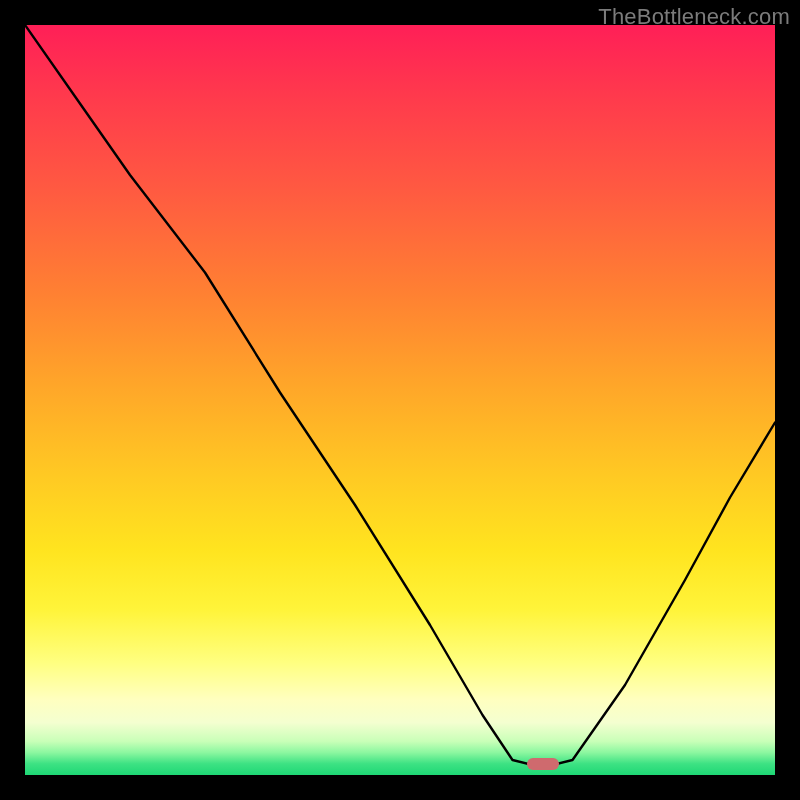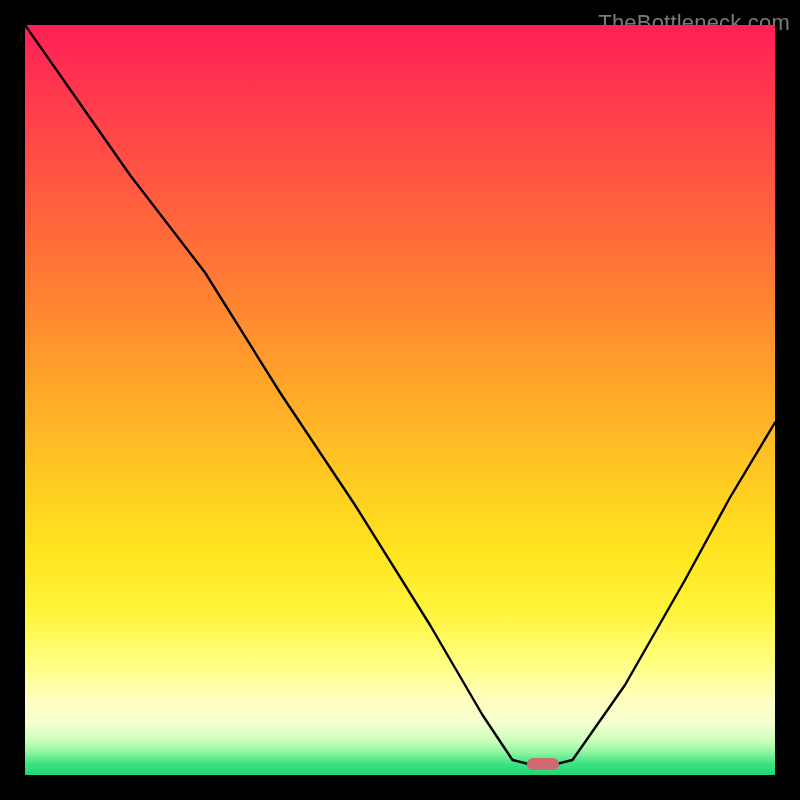--- a/index.html
+++ b/index.html
@@ -54,21 +54,21 @@
   }
   .marker {
     position: absolute;
     width: 32px;
     height: 12px;
     border-radius: 6px;
     transform: translate(-50%, -50%);
   }
   .watermark {
     position: absolute;
-    top: 10px;
+    top: 4px;
     right: 10px;
     color: #7b7b7b;
     font-size: 22px;
     letter-spacing: 0.2px;
     font-weight: 400;
     user-select: none;
   }
 </style>
 </head>
 <body>

